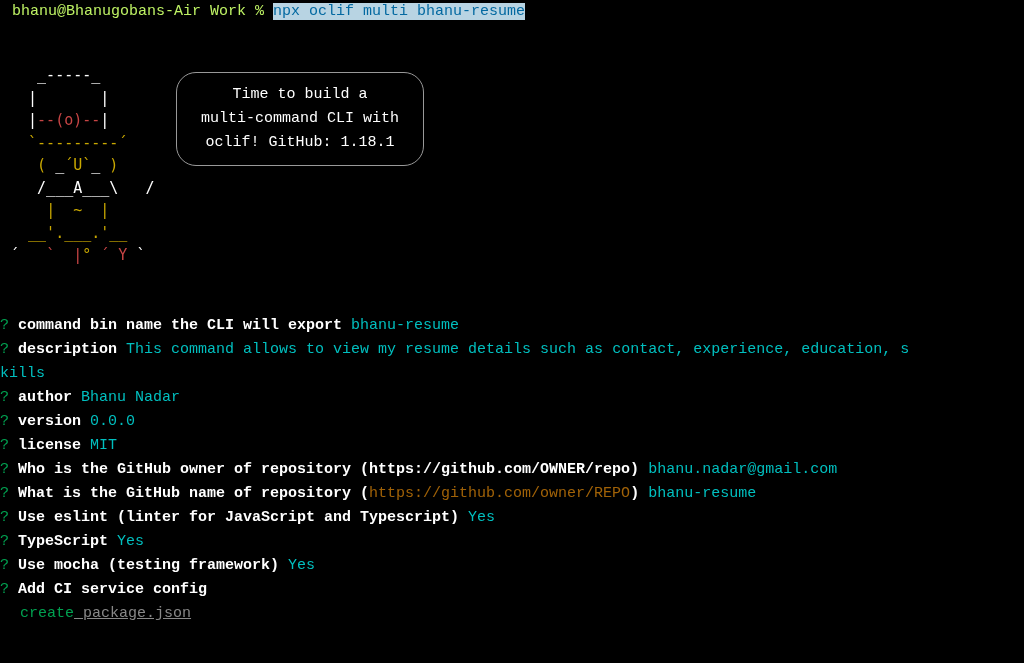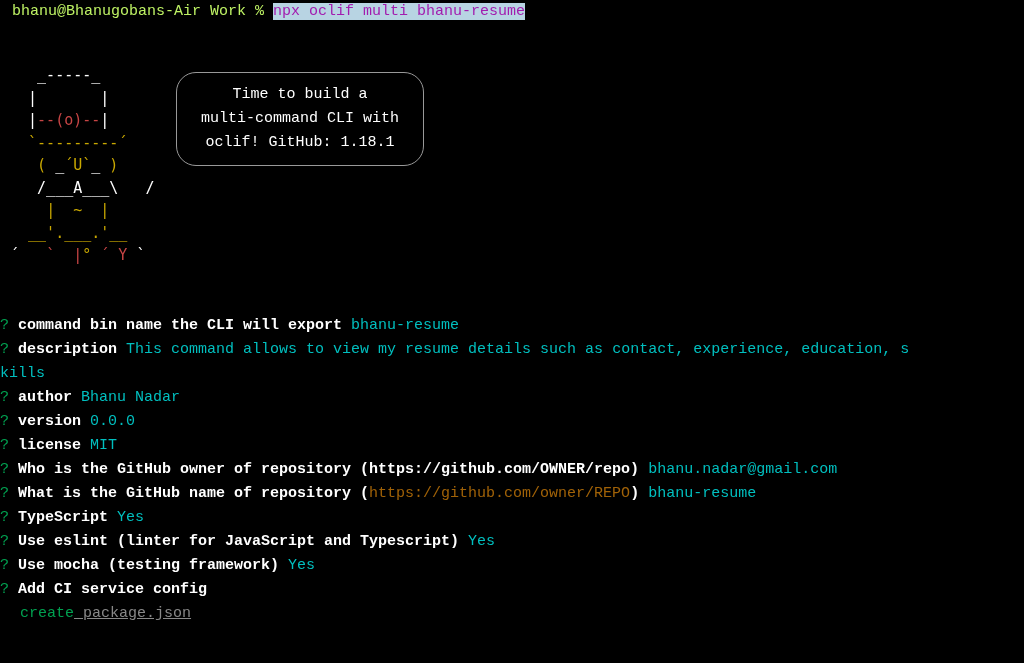--- a/index.html
+++ b/index.html
@@ -21,21 +21,21 @@
     .prompt-line {
       color: #fff;
       padding: 0;
     }
     .prompt-host {
       color: #bef264;
       padding-left: 12px;
     }
     .highlighted-cmd {
       background: #b8d4e3;
-      color: #a21caf;
+      color: #0369a1;
     }
     .ascii-area {
       position: relative;
       margin-top: 40px;
       height: 200px;
     }
     .ascii-art {
       position: absolute;
       left: 10px;
       top: 0;
@@ -119,18 +119,18 @@
 
 <div class="questions">
   <div class="q-line"><span class="q-mark">?</span><span class="q-text"> command bin name the CLI will export </span><span class="q-answer">bhanu-resume</span></div>
   <div class="q-line"><span class="q-mark">?</span><span class="q-text"> description </span><span class="q-answer">This command allows to view my resume details such as contact, experience, education, s</span></div>
   <div class="q-line"><span class="q-answer">kills</span></div>
   <div class="q-line"><span class="q-mark">?</span><span class="q-text"> author </span><span class="q-answer">Bhanu Nadar</span></div>
   <div class="q-line"><span class="q-mark">?</span><span class="q-text"> version </span><span class="q-answer">0.0.0</span></div>
   <div class="q-line"><span class="q-mark">?</span><span class="q-text"> license </span><span class="q-answer">MIT</span></div>
   <div class="q-line"><span class="q-mark">?</span><span class="q-text"> Who is the GitHub owner of repository (https://github.com/OWNER/repo) </span><span class="q-answer">bhanu.nadar@gmail.com</span></div>
   <div class="q-line"><span class="q-mark">?</span><span class="q-text"> What is the GitHub name of repository (</span><span class="q-link">https://github.com/owner/REPO</span><span class="q-paren">) </span><span class="q-answer">bhanu-resume</span></div>
+  <div class="q-line"><span class="q-mark">?</span><span class="q-text"> Use eslint (linter for JavaScript and Typescript) </span><span class="q-answer">Yes</span></div>
   <div class="q-line"><span class="q-mark">?</span><span class="q-text"> TypeScript </span><span class="q-answer">Yes</span></div>
-  <div class="q-line"><span class="q-mark">?</span><span class="q-text"> Use eslint (linter for JavaScript and Typescript) </span><span class="q-answer">Yes</span></div>
   <div class="q-line"><span class="q-mark">?</span><span class="q-text"> Use mocha (testing framework) </span><span class="q-answer">Yes</span></div>
   <div class="q-line"><span class="q-mark">?</span><span class="q-text"> Add CI service config </span></div>
   <div class="create-line"><span class="create-word">create</span><span class="create-file"> package.json</span></div>
 </div>
 
 </body></html>

